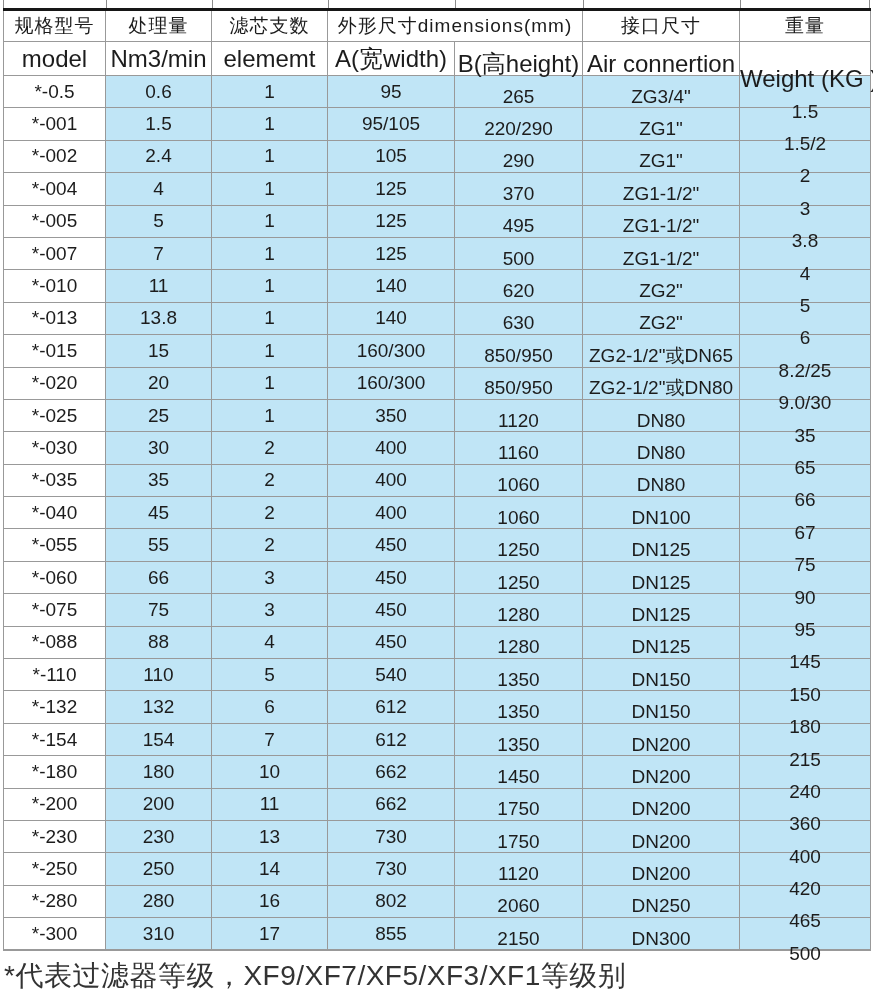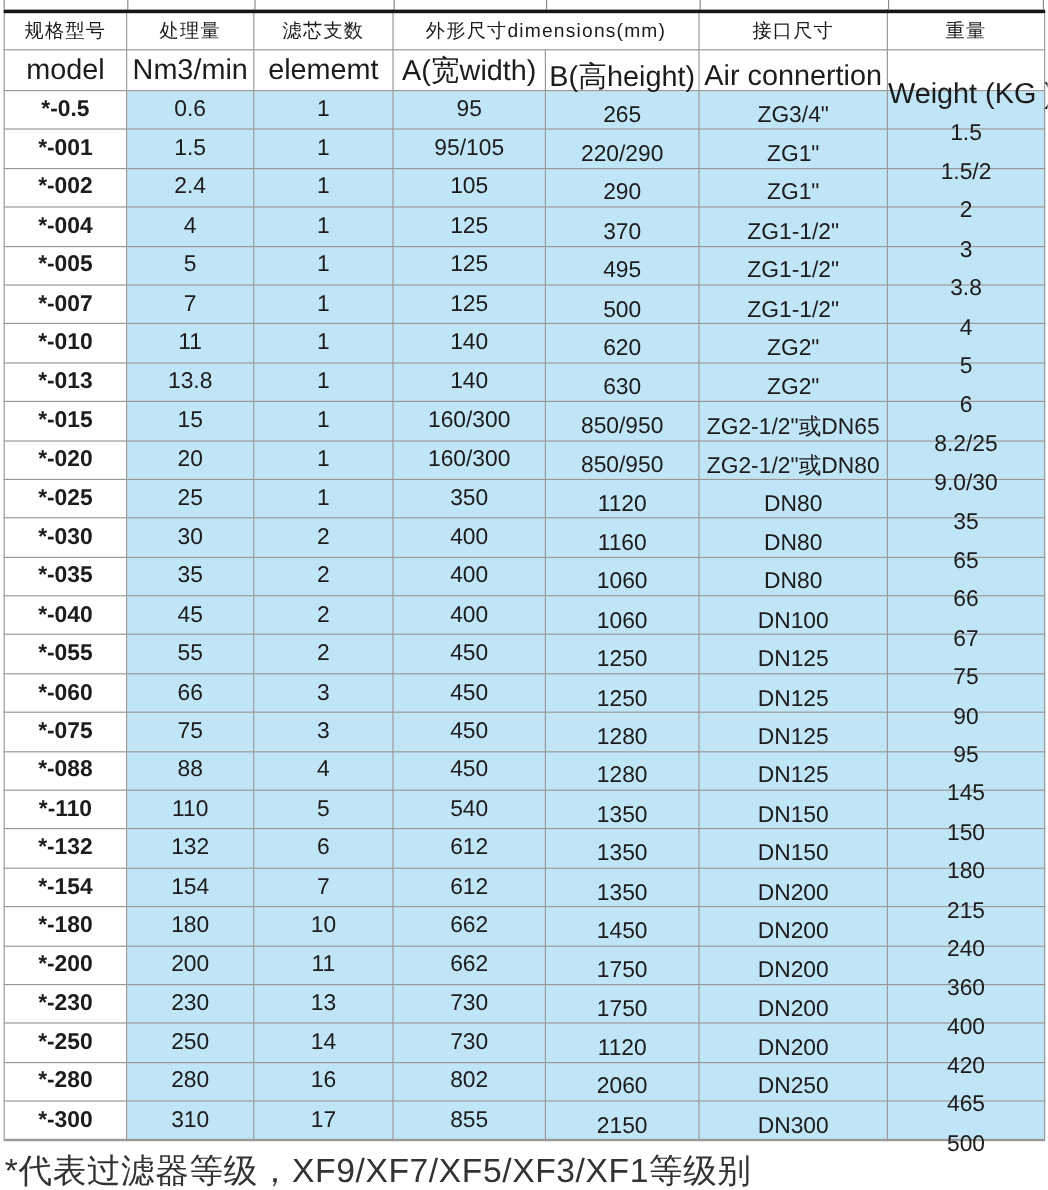--- a/index.html
+++ b/index.html
@@ -45,25 +45,25 @@
     white-space: nowrap;
     overflow: visible;
     color: #1c1c1c;
   }
   tr.hr1 { height: 32px; }
   tr.hr2 { height: 34px; }
   table.spec thead th {
     background: #ffffff;
     font-weight: normal;
   }
-  tr.hr1 th { font-size: 16px; letter-spacing: 1px; }
+  tr.hr1 th { font-size: 19px; letter-spacing: 1px; }
   tr.hr2 th { font-size: 24px; letter-spacing: 0px; }
   table.spec tbody tr { height: 32.4px; }
   table.spec tbody td { font-size: 19px; }
-  td.model-cell { background: #ffffff; font-weight: bold; }
+  td.model-cell { background: #ffffff; }
   td.blue-cell  { background: var(--cell-blue, #c0e5f6); }
   
   .dn6 span { position: relative; top: 5px; }
   .dn2 span { position: relative; top: 20px; }
   .footnote {
     margin: 6px 0 0 4px;
     font-size: 28px;
     color: #333333;
     letter-spacing: 0.5px;
   }

